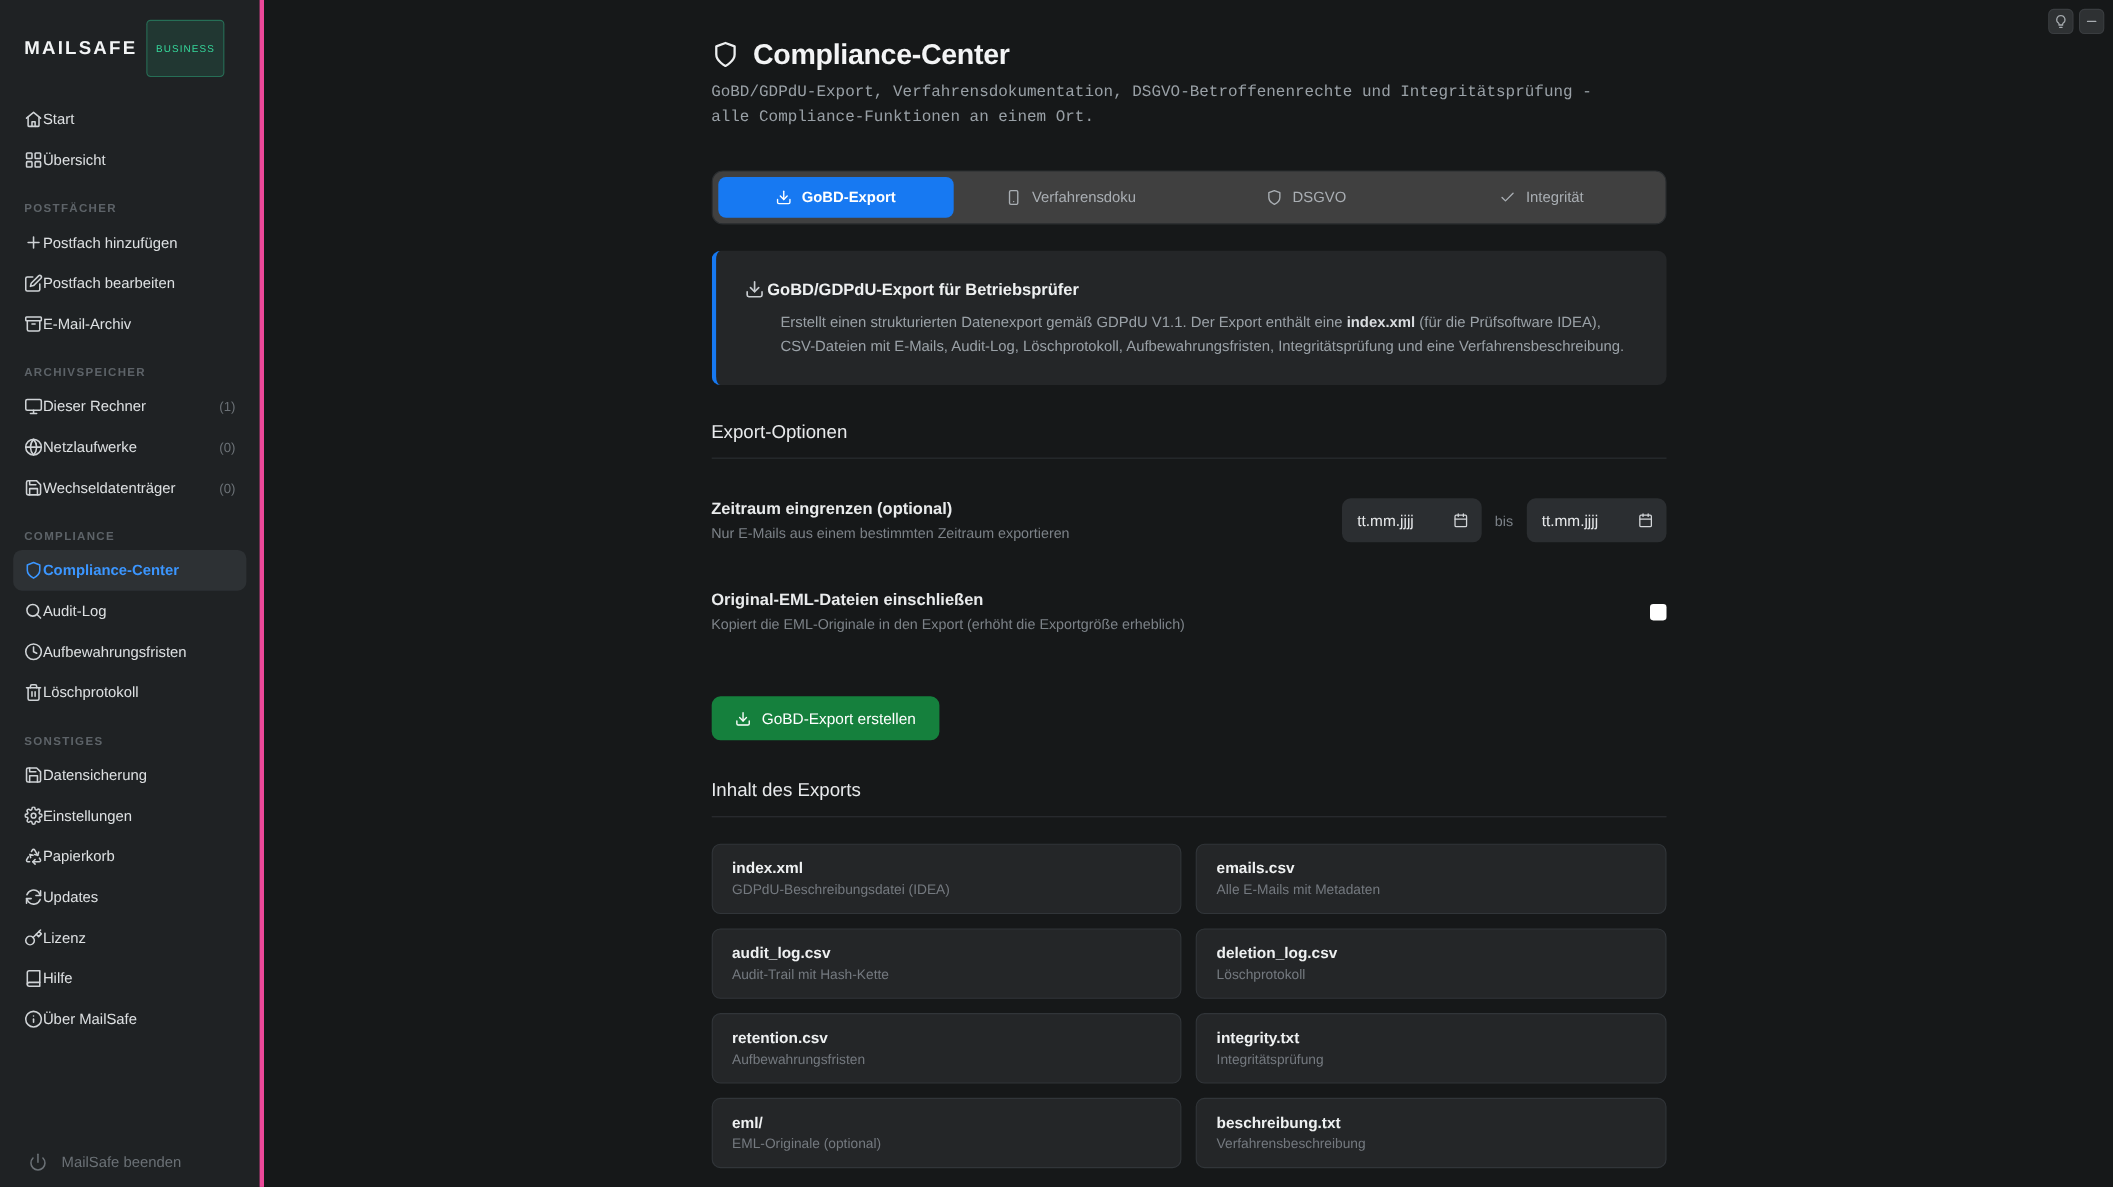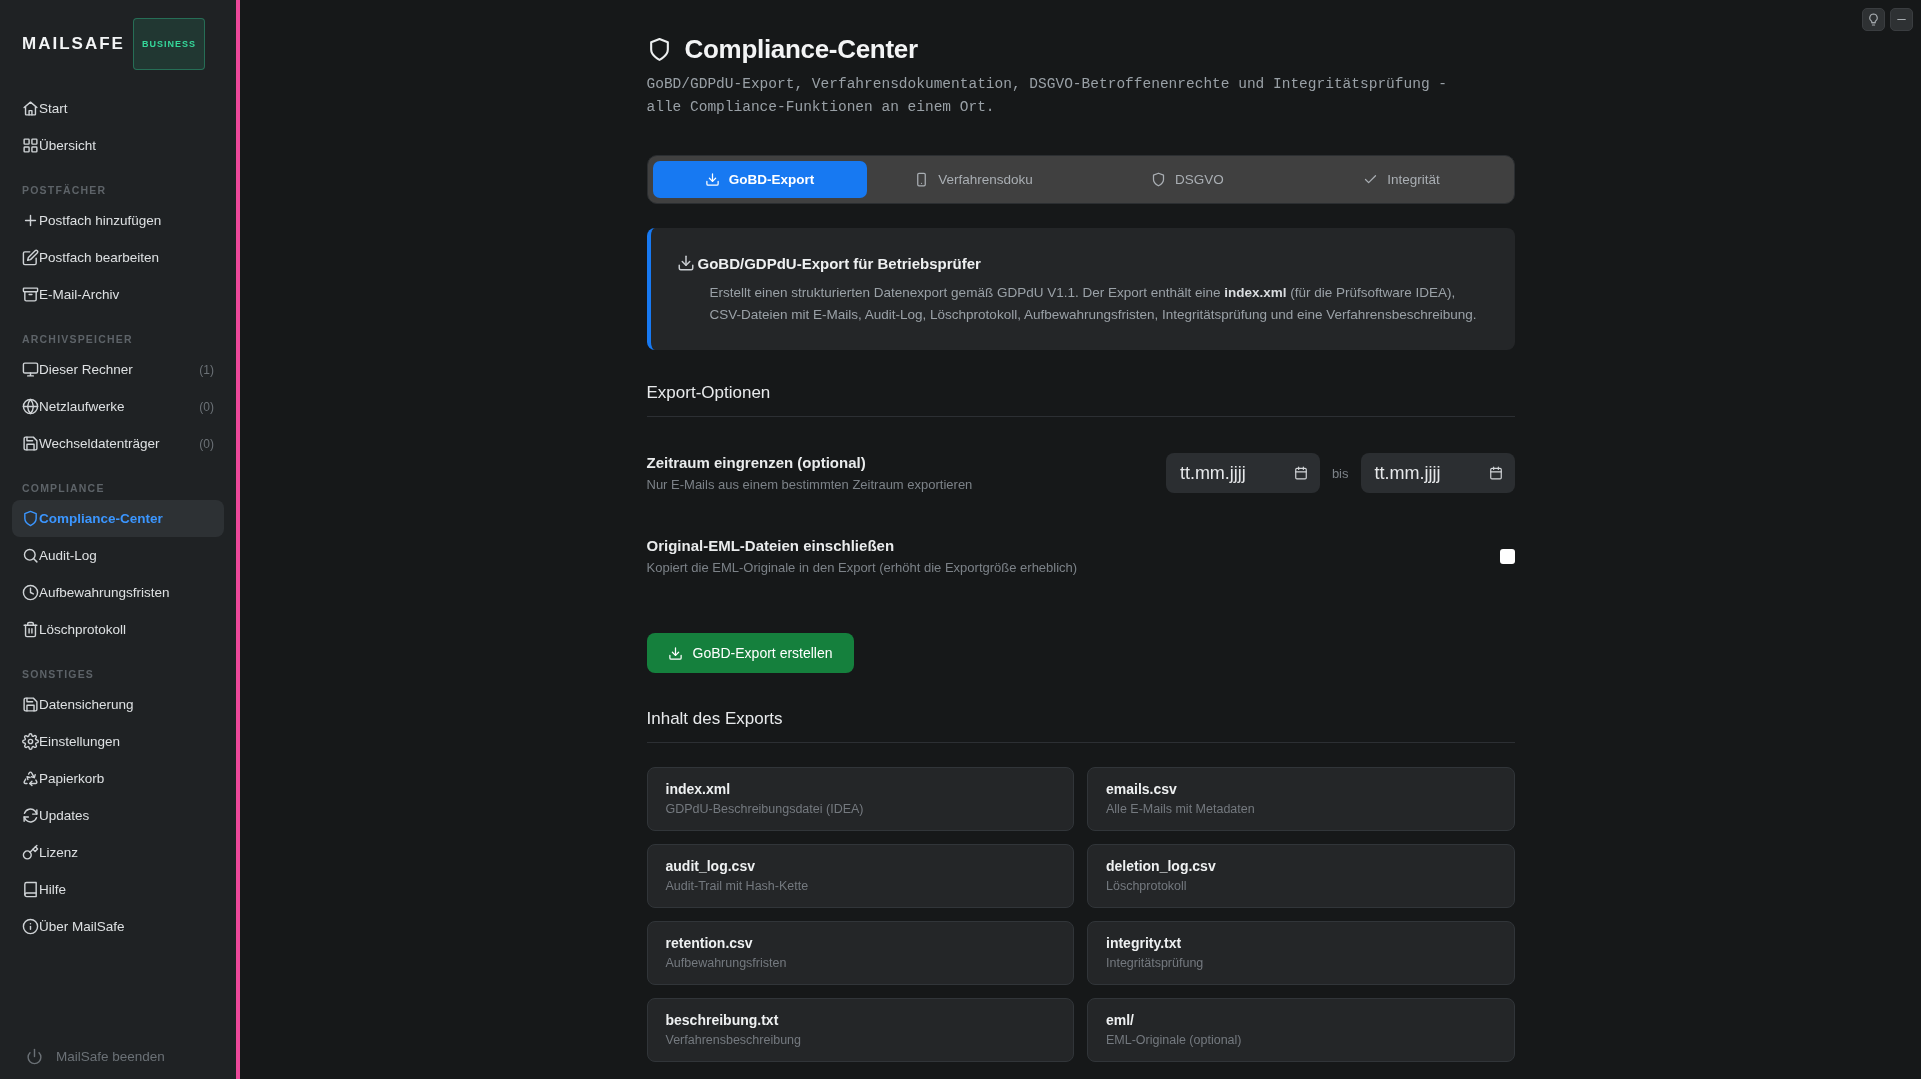--- a/index.html
+++ b/index.html
@@ -17,21 +17,21 @@
   .sidebar {
     width:240px; height:1079px; flex:none;
     background:#1f2224;
     border-right:4px solid #ec4899;
     display:flex; flex-direction:column;
     padding:18px 12px 0 12px;
   }
   .logo-row { display:flex; align-items:center; gap:8px; padding:0 10px 6px 10px; }
   .logo { font-size:17px; font-weight:700; letter-spacing:2px; color:#f2f4f5; }
   .badge {
-    font-size:9px; font-weight:700; letter-spacing:1px; color:#35d89b;
+    font-size:9px; font-weight:400; letter-spacing:1px; color:#35d89b;
     background:rgba(53,216,155,0.12); border:1px solid rgba(53,216,155,0.35);
     padding:20px 8px; border-radius:4px;
   }
   .nav { margin-top:14px; }
   .nav-item {
     display:flex; align-items:center; 
     padding:10px 10px; border-radius:8px;
     font-size:13.5px; color:#dde0e2; cursor:default;
   }
   .nav-item .ic { color:#cfd3d6; }
@@ -97,23 +97,23 @@
   .section-head {
     margin-top:33px; padding-bottom:13px; border-bottom:1px solid #2c2f33;
     font-size:17px; font-weight:400; color:#e8eaec;
   }
 
   .opt-row { display:flex; align-items:center; justify-content:space-between; margin-top:36px; }
   .opt-label { font-size:15px; font-weight:700; color:#e9ebec; }
   .opt-sub { margin-top:6px; font-size:13px; color:#7c8288; }
   .date-group { display:flex; align-items:center; gap:12px; }
   .date-input {
-    width:154px; height:40px; background:#2b2e31; border-radius:8px;
+    width:127px; height:40px; background:#2b2e31; border-radius:8px;
     display:flex; align-items:center; justify-content:space-between;
-    padding:0 12px 0 14px; font-size:18px; color:#e6e8ea; cursor:text;
+    padding:0 12px 0 14px; font-size:14px; color:#e6e8ea; cursor:text;
   }
   .date-input .ic { color:#d3d6d9; }
   .date-sep { font-size:13px; color:#7c8288; }
   .checkbox {
     width:15px; height:15px; background:#ffffff; border-radius:3px; cursor:pointer;
   }
 
   .primary-btn {
     margin-top:58px;
     display:inline-flex; align-items:center; gap:10px;
@@ -520,22 +520,22 @@
       </div>
       <div class="file-card">
         <div class="file-name">retention.csv</div>
         <div class="file-desc">Aufbewahrungsfristen</div>
       </div>
       <div class="file-card">
         <div class="file-name">integrity.txt</div>
         <div class="file-desc">Integritätsprüfung</div>
       </div>
       <div class="file-card">
+        <div class="file-name">eml/</div>
+        <div class="file-desc">EML-Originale (optional)</div>
+      </div>
+      <div class="file-card">
         <div class="file-name">beschreibung.txt</div>
         <div class="file-desc">Verfahrensbeschreibung</div>
       </div>
-      <div class="file-card">
-        <div class="file-name">eml/</div>
-        <div class="file-desc">EML-Originale (optional)</div>
-      </div>
     </div>
   </div>
 </main>
 
 </body></html>

